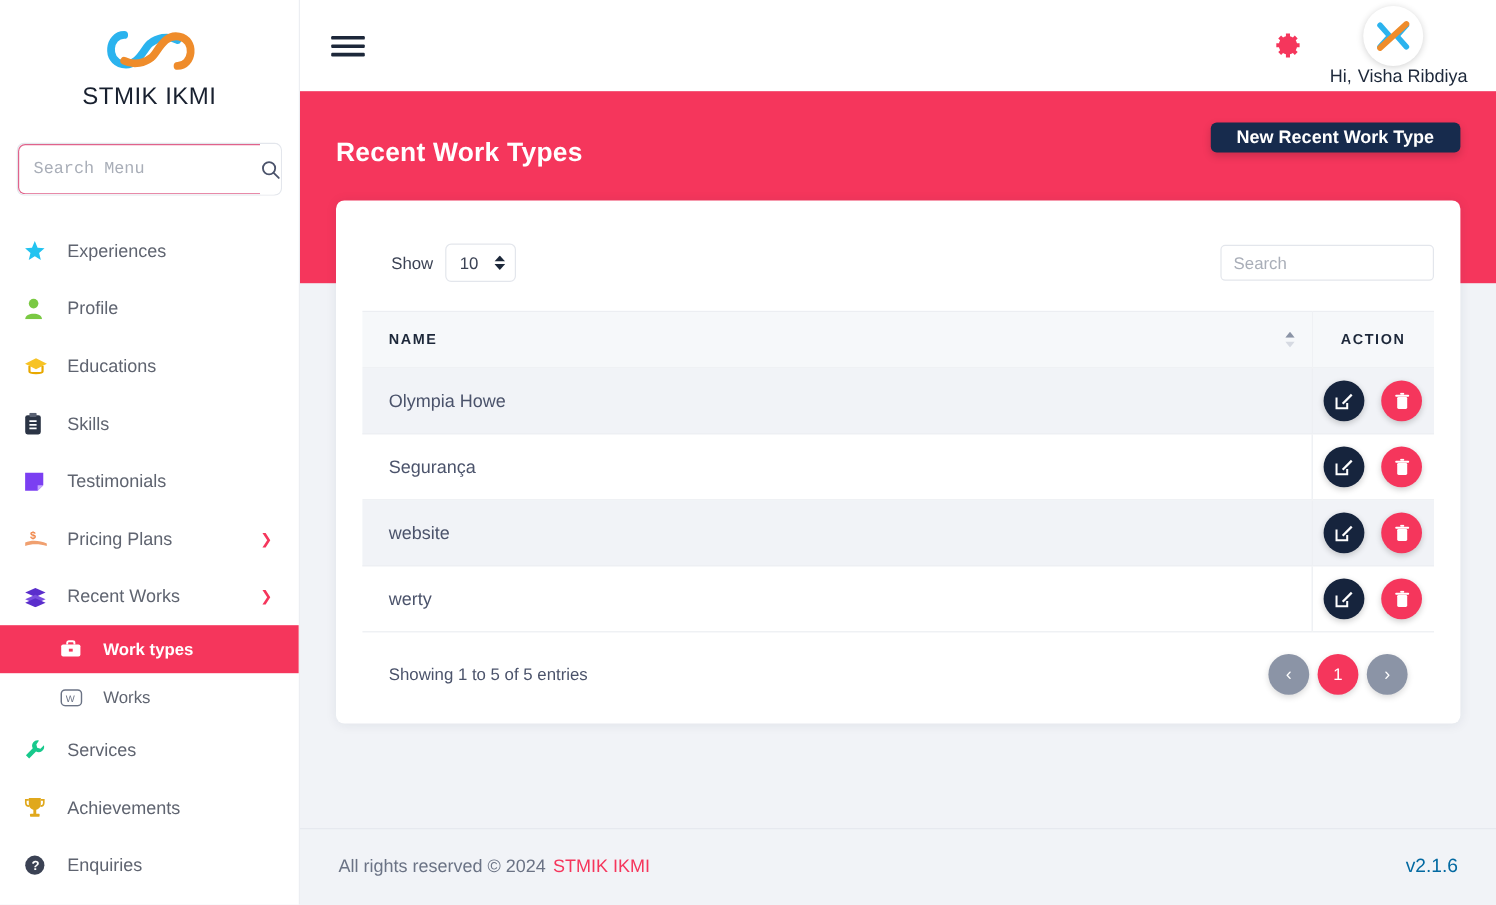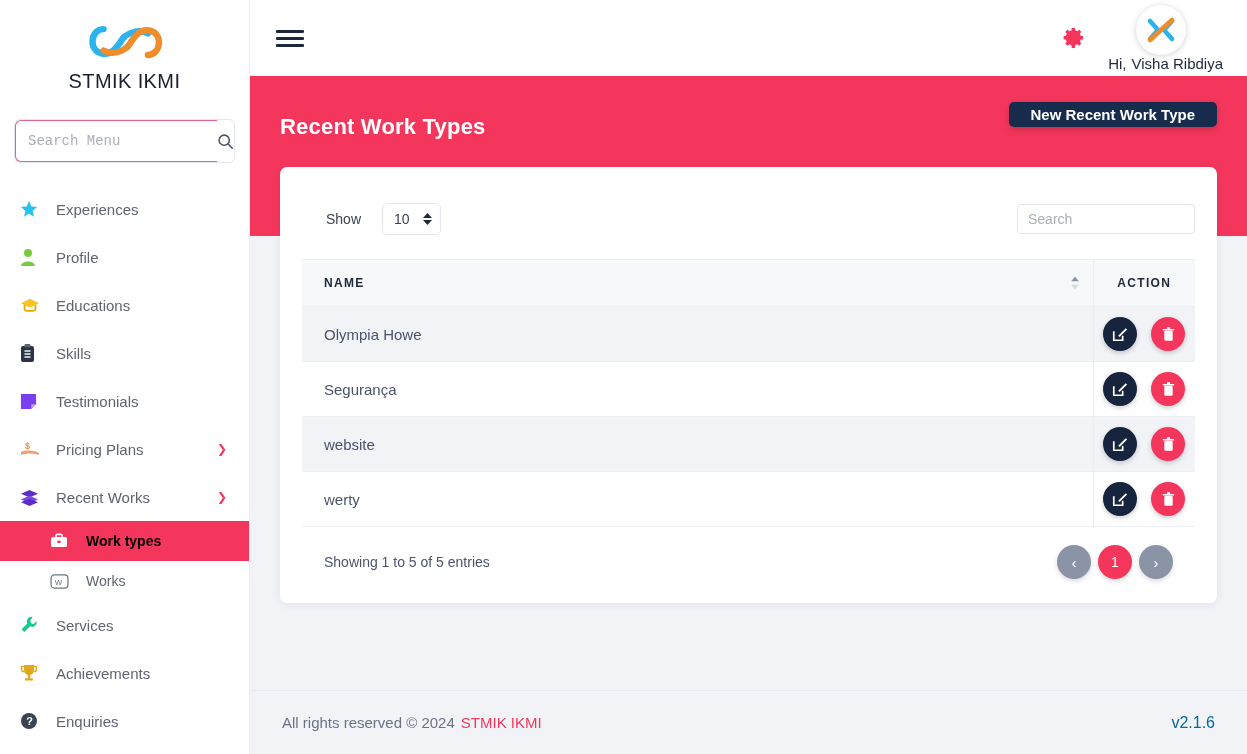--- a/index.html
+++ b/index.html
@@ -53,21 +53,21 @@
   .nav-label {
     font-size: 15px; color: #5f6470; margin-left: 12px; white-space: nowrap;
   }
   .nav-caret {
     position: absolute; right: 22px; top: 50%; transform: translateY(-50%);
     color: #f5365c; font-size: 12px; line-height: 1;
   }
   .nav-item.sub { padding-left: 50px; height: 40px; }
   .nav-item.sub .nav-label { font-size: 14px; }
   .nav-item.active { background: #f5365c; }
-  .nav-item.active .nav-label { color: #000000; font-weight: 700; }
+  .nav-item.active .nav-label { color: #ffffff; font-weight: 700; }
 
   
   .main { flex: 1; height: 754px; position: relative; background: #f1f3f7; }
   .topbar {
     height: 76px; background: #ffffff; display: flex; align-items: center;
     justify-content: space-between; padding: 0 24px 0 26px;
   }
   .hamburger { width: 28px; cursor: pointer; }
   .hamburger span {
     display: block; height: 3px; background: #1d283a; border-radius: 1px;
@@ -99,21 +99,21 @@
     box-shadow: 0 3px 7px rgba(0,0,0,.18);
   }
 
   .card {
     position: absolute; left: 30px; right: 30px; top: 167px;
     background: #ffffff; border-radius: 7px;
     box-shadow: 0 1px 10px rgba(30,40,60,.08);
     padding: 24px 22px 14px 22px;
   }
   .card-tools { display: flex; align-items: flex-start; justify-content: space-between; }
-  .show-wrap { display: flex; align-items: center; gap: 21px; padding: 12px 0 0 24px; }
+  .show-wrap { display: flex; align-items: center; gap: 10px; padding: 12px 0 0 24px; }
   .show-label { font-size: 14px; color: #3b4254; }
   .len-select {
     appearance: none; -webkit-appearance: none;
     border: 1px solid #e3e6ec; border-radius: 5px; background: #fff;
     font-size: 14px; color: #3b4254; padding: 7px 30px 7px 11px;
     font-family: "Liberation Sans", sans-serif; cursor: pointer; outline: none;
   }
   .select-shell { position: relative; display: inline-block; }
   .select-arrows {
     position: absolute; right: 9px; top: 50%; transform: translateY(-50%);

